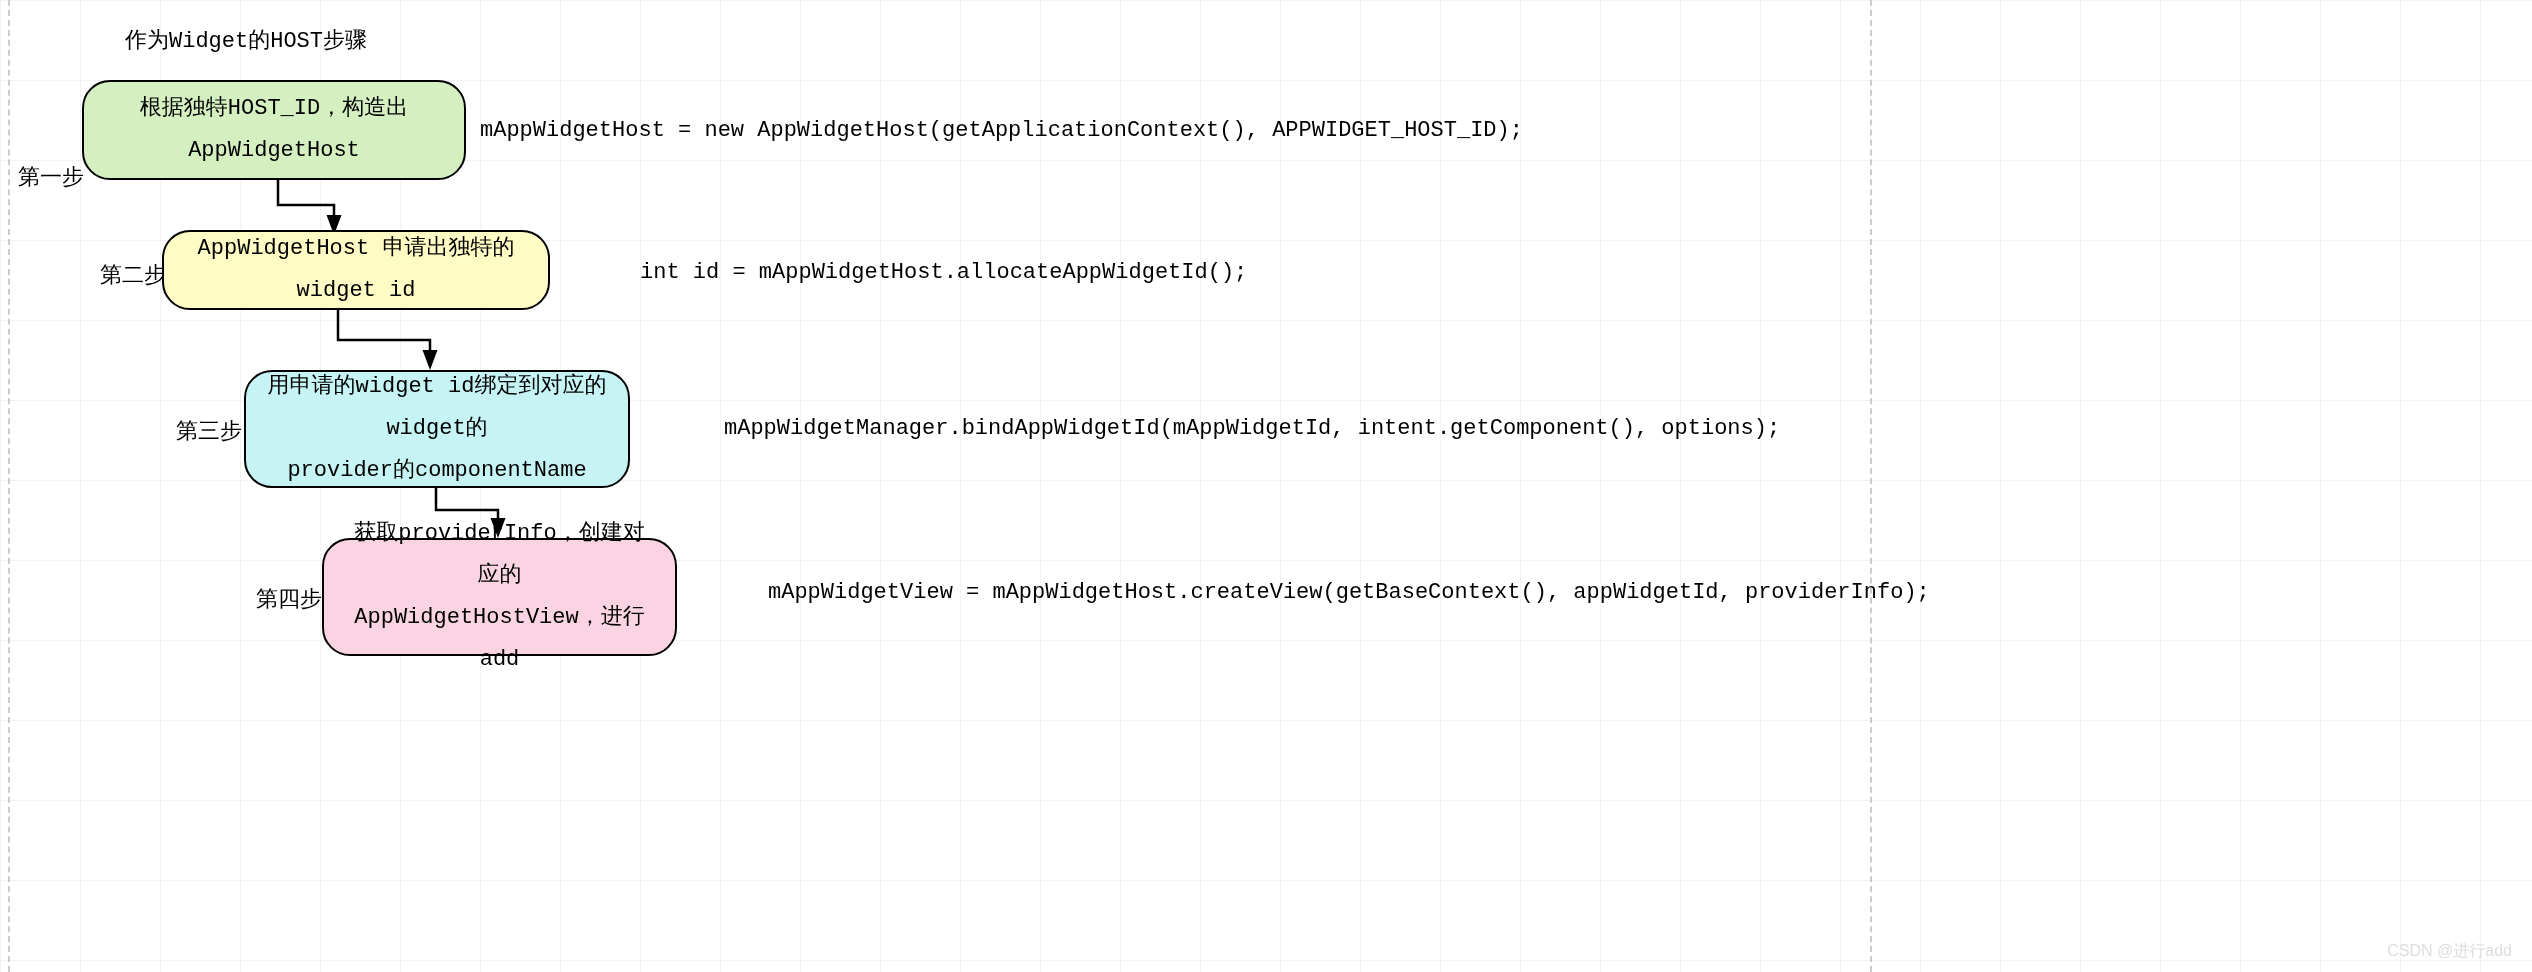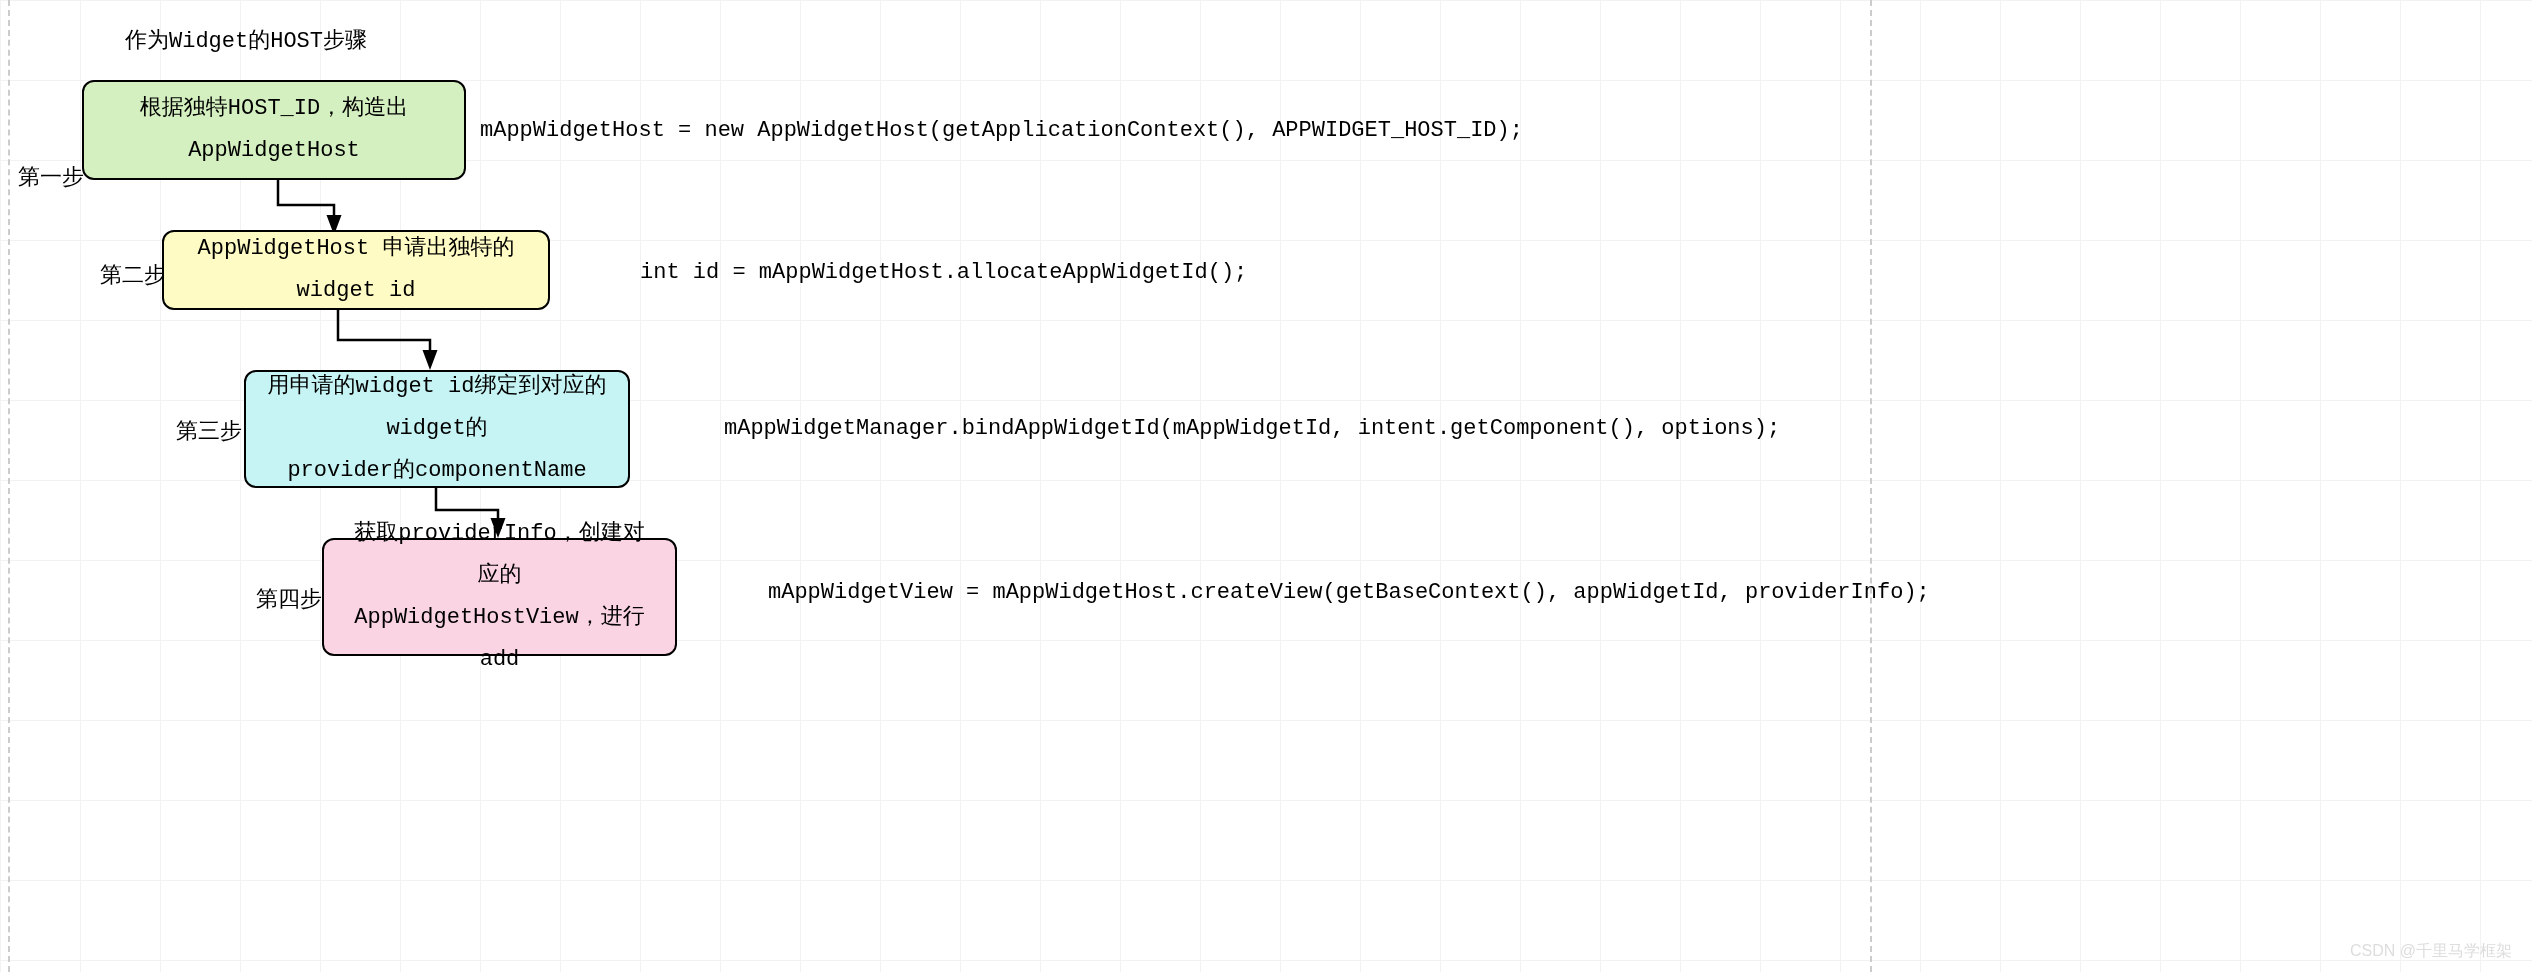--- a/index.html
+++ b/index.html
@@ -30,21 +30,21 @@
       color: #000;
     }
     .step-label {
       position: absolute;
       font-size: 22px;
       color: #000;
     }
     .node {
       position: absolute;
       border: 2px solid #000;
-      border-radius: 12px;
+      border-radius: 28px;
       display: flex;
       align-items: center;
       justify-content: center;
       text-align: center;
       padding: 26px 20px;
       font-size: 22px;
       line-height: 1.9;
       white-space: pre-line;
     }
     .n1 { background: #d5f0c0; }
@@ -122,13 +122,13 @@
   <path d="M24,0 L24,22 L86,22 L86,45" stroke="#000" stroke-width="2.5" fill="none" marker-end="url(#ah3)"></path>
 </svg>
 
 <div class="step-label" style="left:256px; top:584px;">第四步</div>
 <div class="node n4" style="left:322px; top:538px; width:355px; height:118px;">
   <span>获取providerInfo，创建对应的
 AppWidgetHostView，进行add</span>
 </div>
 <div class="code" style="left:724px; top:580px;margin-left:44px;">mAppWidgetView = mAppWidgetHost.createView(getBaseContext(), appWidgetId, providerInfo);</div>
 
-<div class="watermark1">CSDN @千里马学框架</div>
+<div class="watermark1">CSDN @进行add</div>
 
 </body></html>

